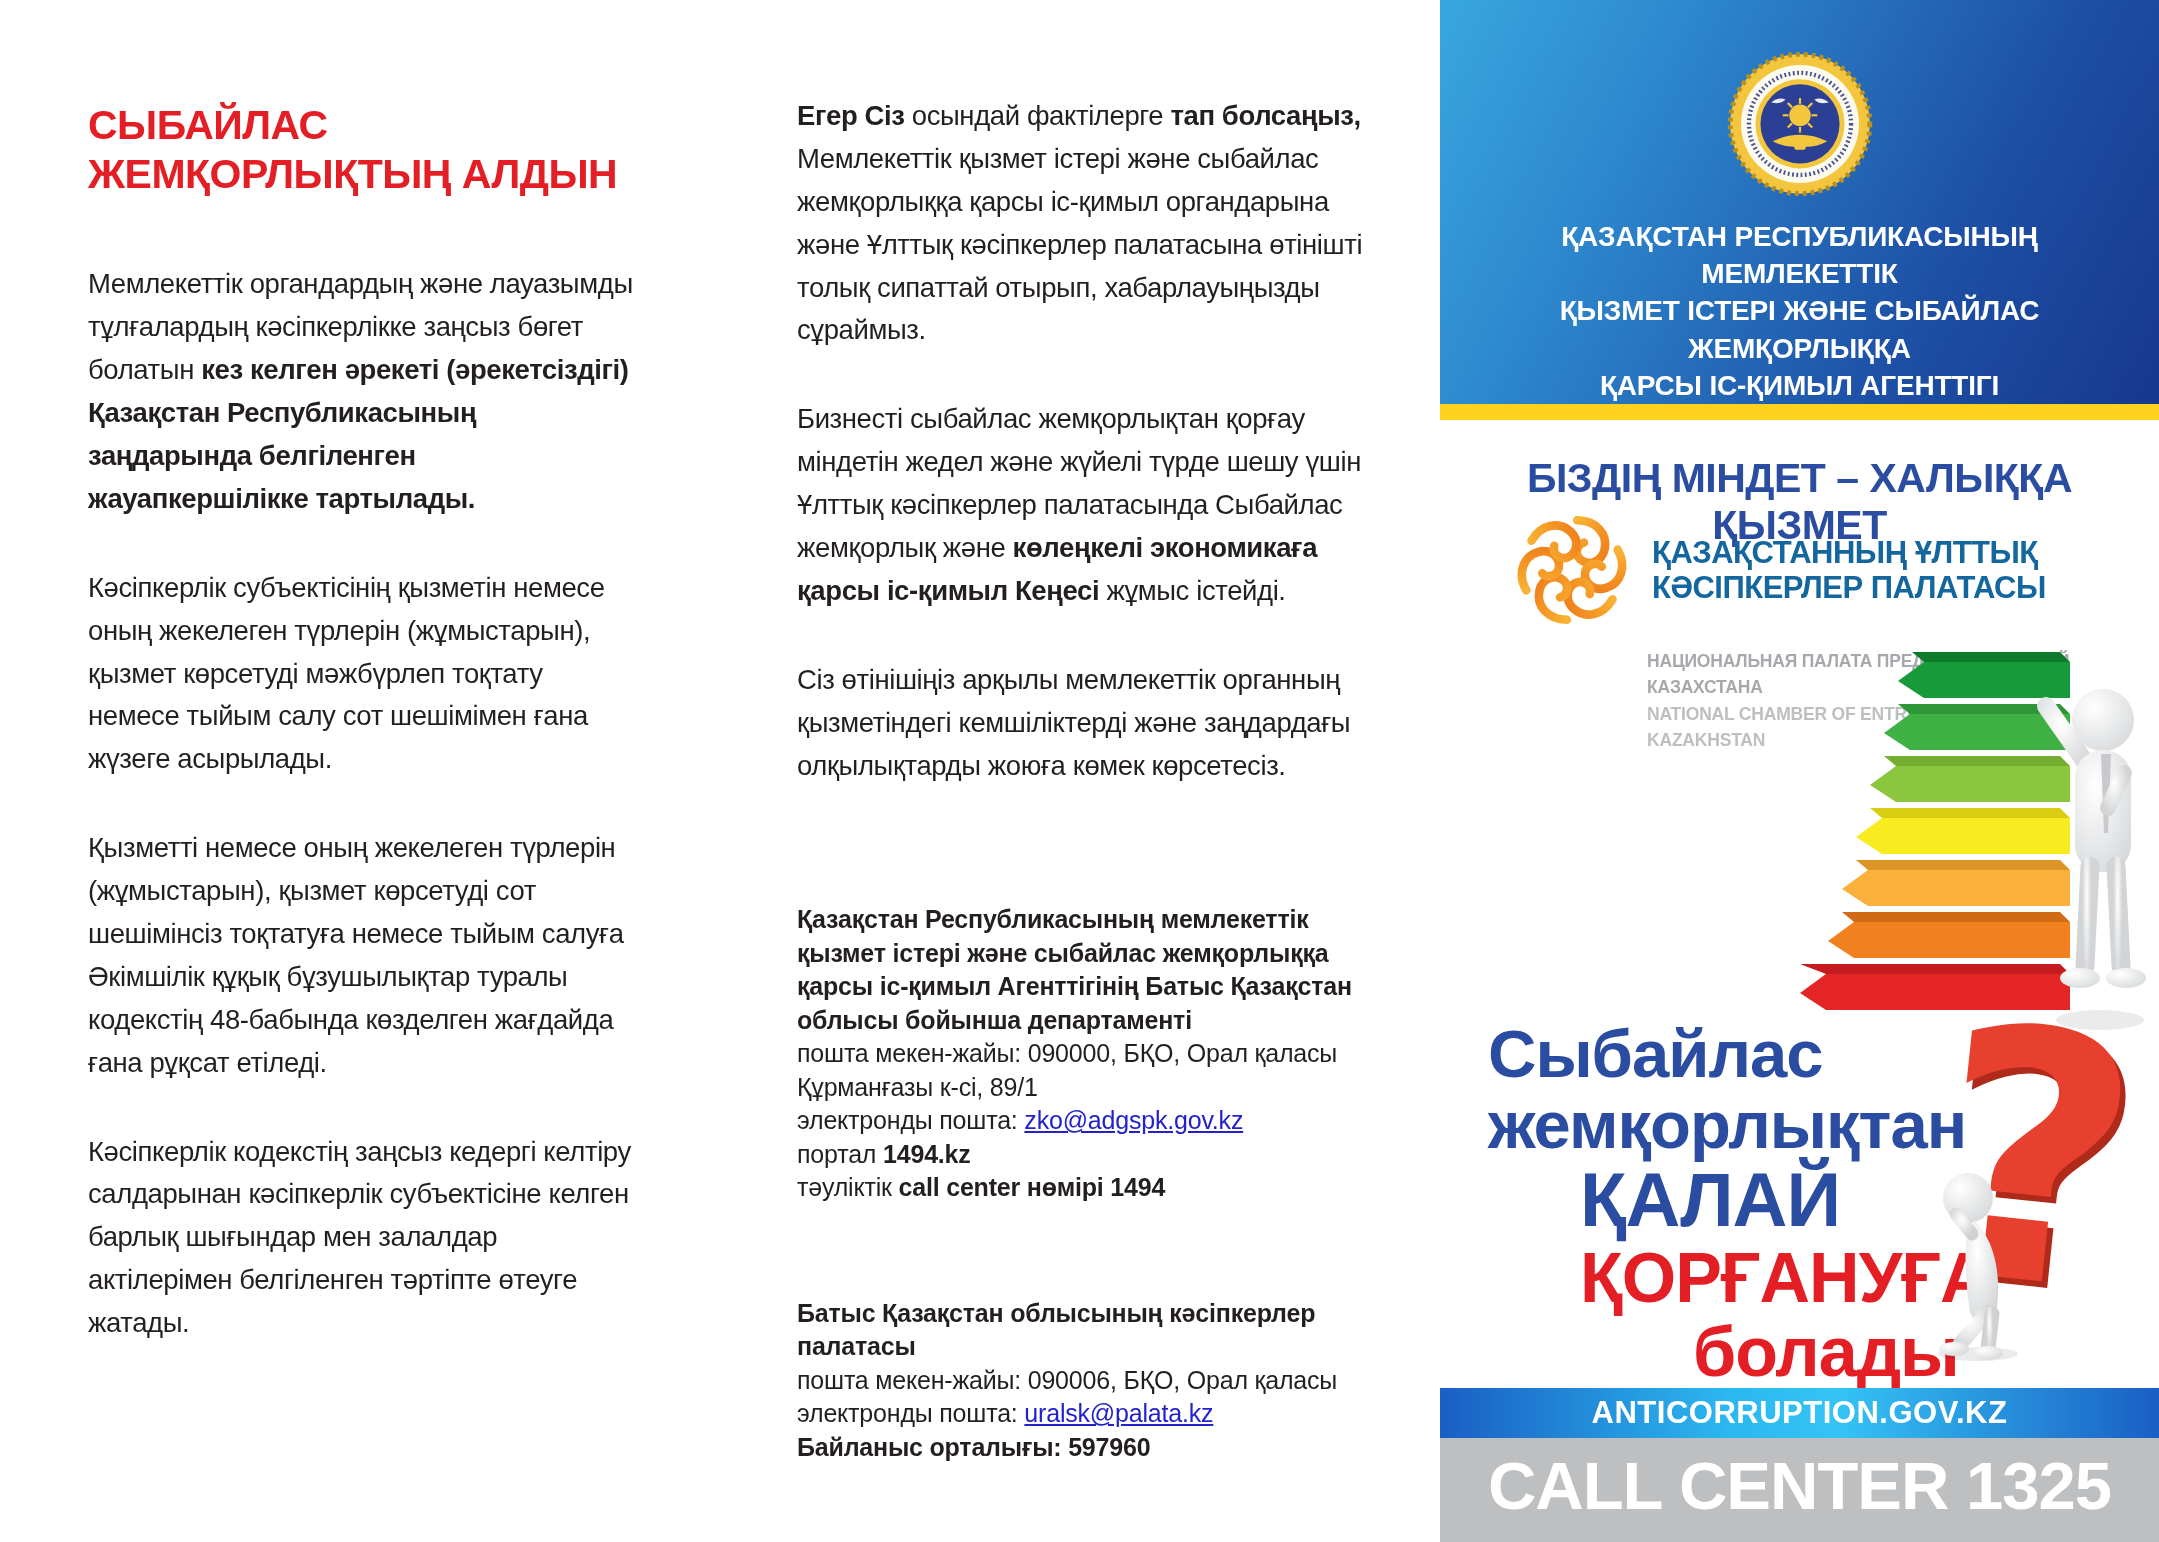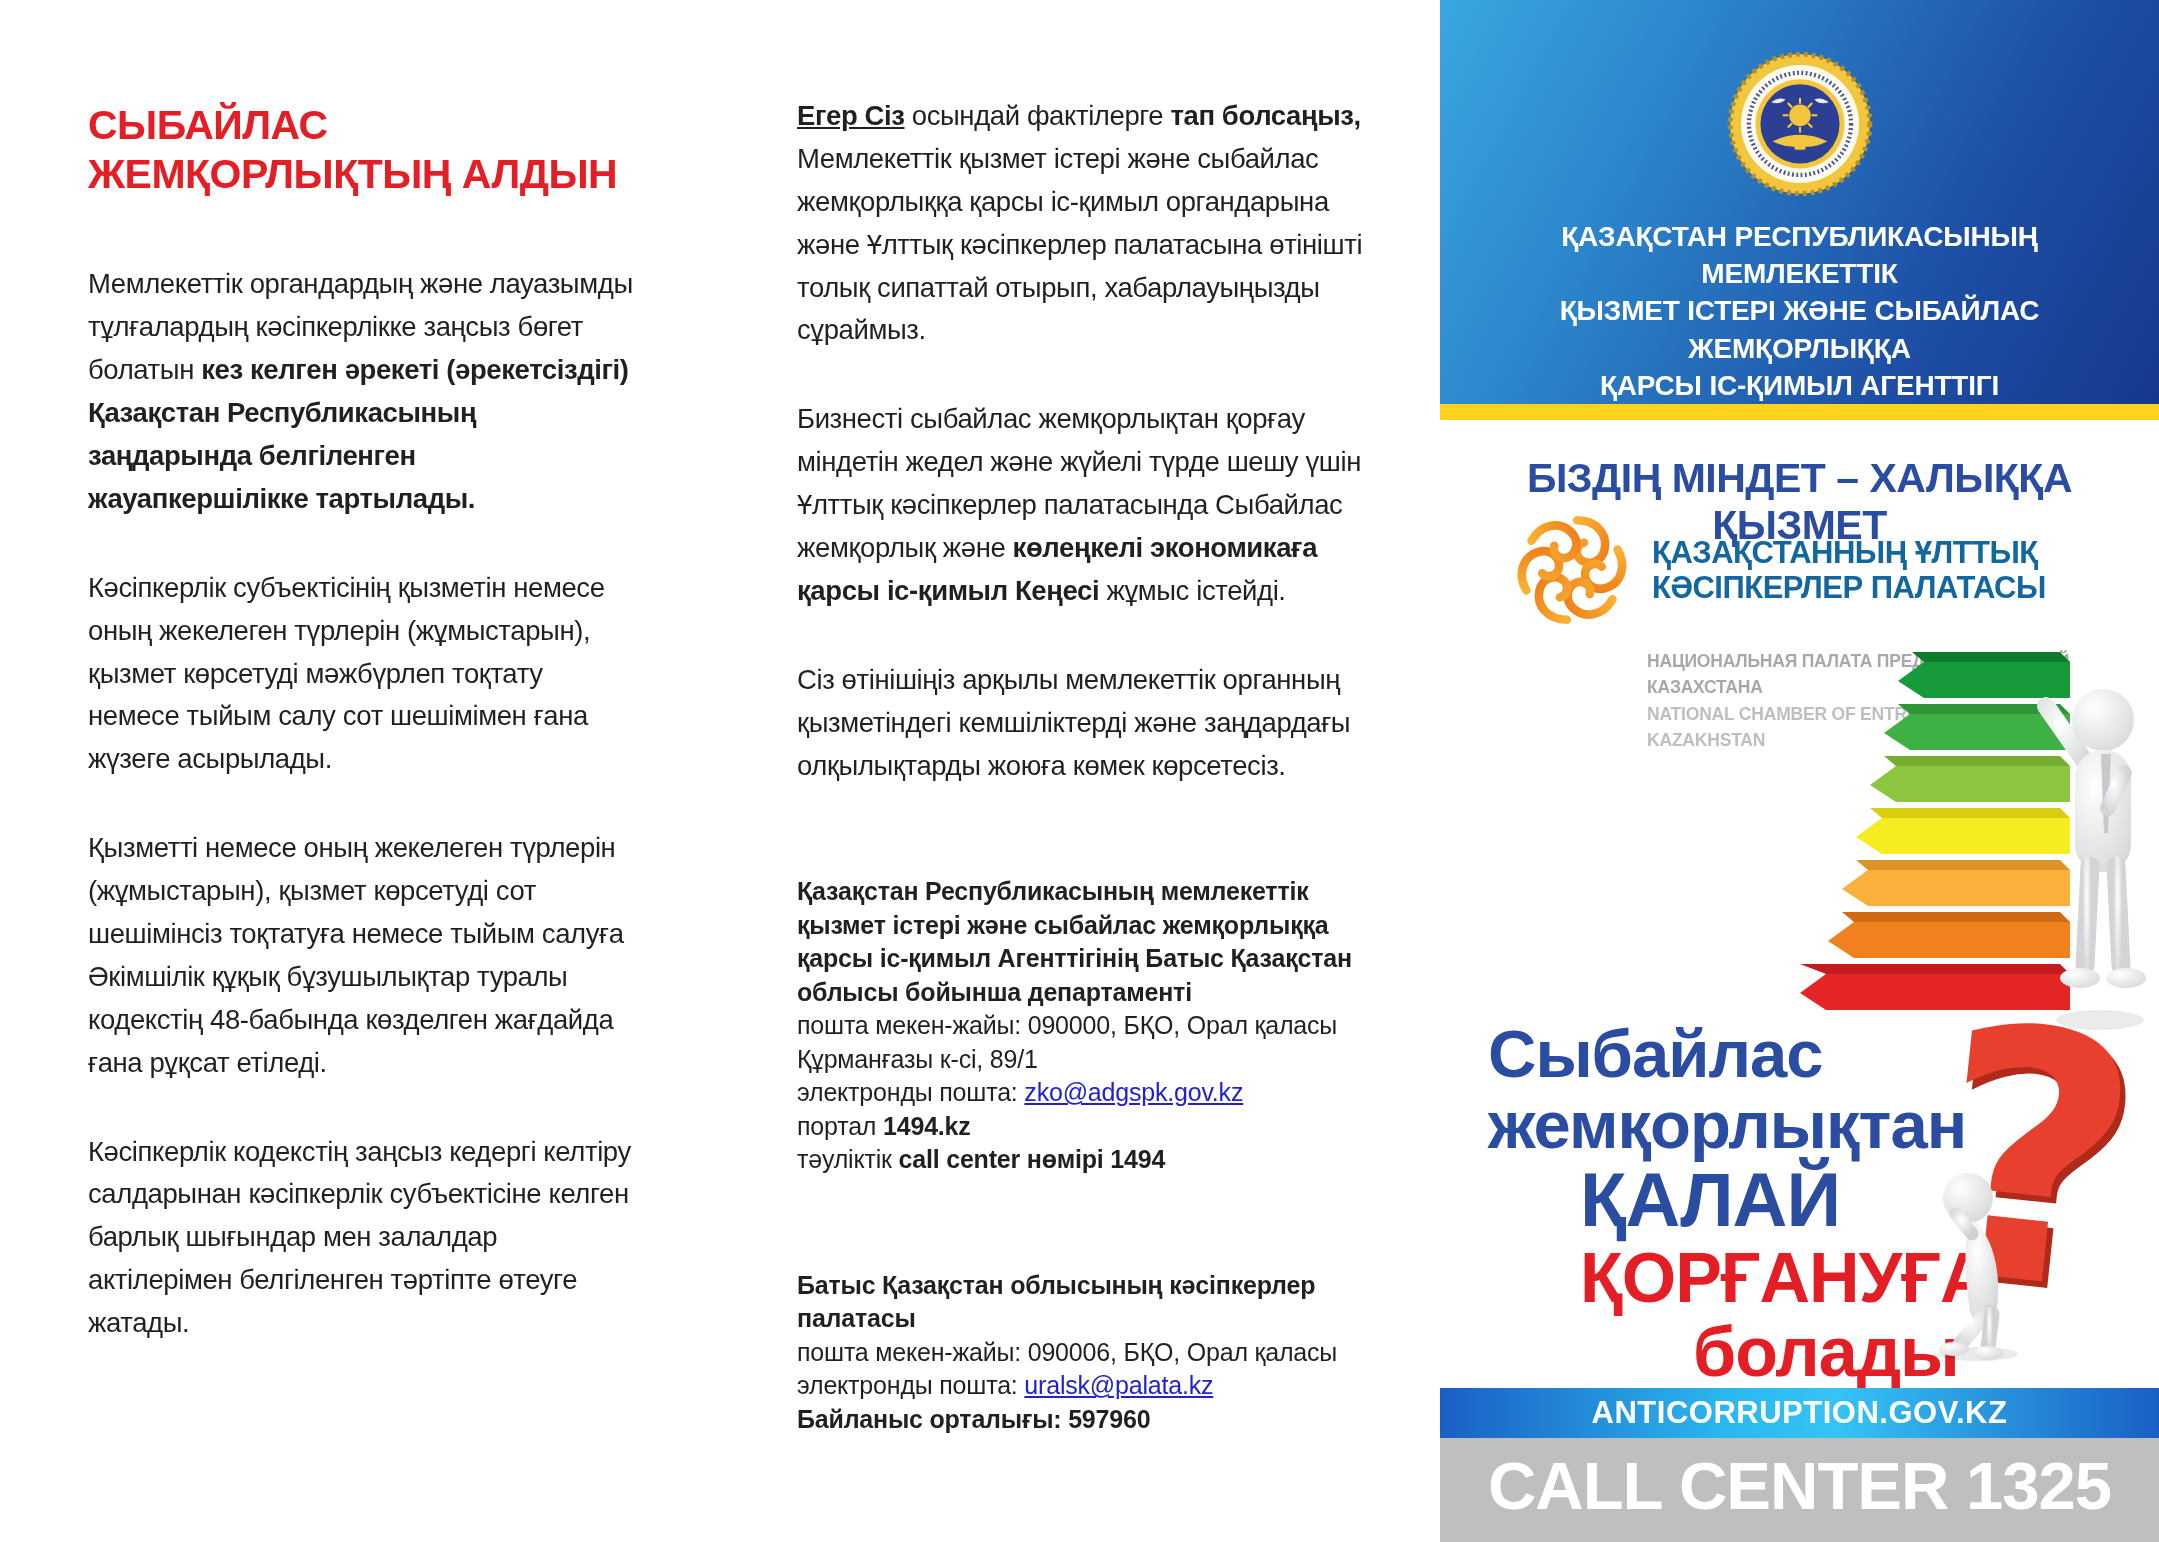--- a/index.html
+++ b/index.html
@@ -5,24 +5,24 @@
   html,body{margin:0;padding:0;background:#e8e8e8;}
   .page{position:relative;width:2159px;height:1542px;background:#ffffff;overflow:hidden;
         font-family:"Liberation Sans","DejaVu Sans",sans-serif;color:#231f20;}
   
   .col{position:absolute;top:95px;}
   .col-left{left:88px;width:548px;}
   .col-mid{left:797px;width:588px;}
   .red-heading{color:#e31e24;font-weight:bold;font-size:41px;line-height:1.2;letter-spacing:-0.5px;margin:6px 0 64px 0;}
   .body-p{font-size:27.5px;line-height:1.56;letter-spacing:-0.4px;margin:0 0 46px 0;}
   .body-p b{letter-spacing:-0.4px;}
-  .lead{font-weight:bold;text-decoration:underline;}
+  .lead{font-weight:bold;}
   .contact{font-size:25px;line-height:1.34;letter-spacing:-0.2px;}
   .contact .t{font-weight:bold;}
-  .contact-1{margin-top:88px;}
+  .contact-1{margin-top:116px;}
   .contact-2{margin-top:92px;}
   .link{color:#2222cc;text-decoration:underline;cursor:pointer;}
   
   .panel{position:absolute;left:1440px;top:0;width:719px;height:1379px;background:#ffffff;}
   .panel-header{position:absolute;top:0;left:0;width:719px;height:404px;
       background:linear-gradient(118deg,#38a7de 0%,#2d87cd 28%,#1d4fa4 70%,#16388c 100%);
       display:flex;flex-direction:column;align-items:center;}
   .agency{margin-top:22px;padding:0 34px;text-align:center;color:#ffffff;font-weight:bold;
       font-size:28px;line-height:1.33;letter-spacing:-0.2px;}
   .stripe{position:absolute;top:404px;left:0;width:719px;height:16px;background:#ffd21e;}

